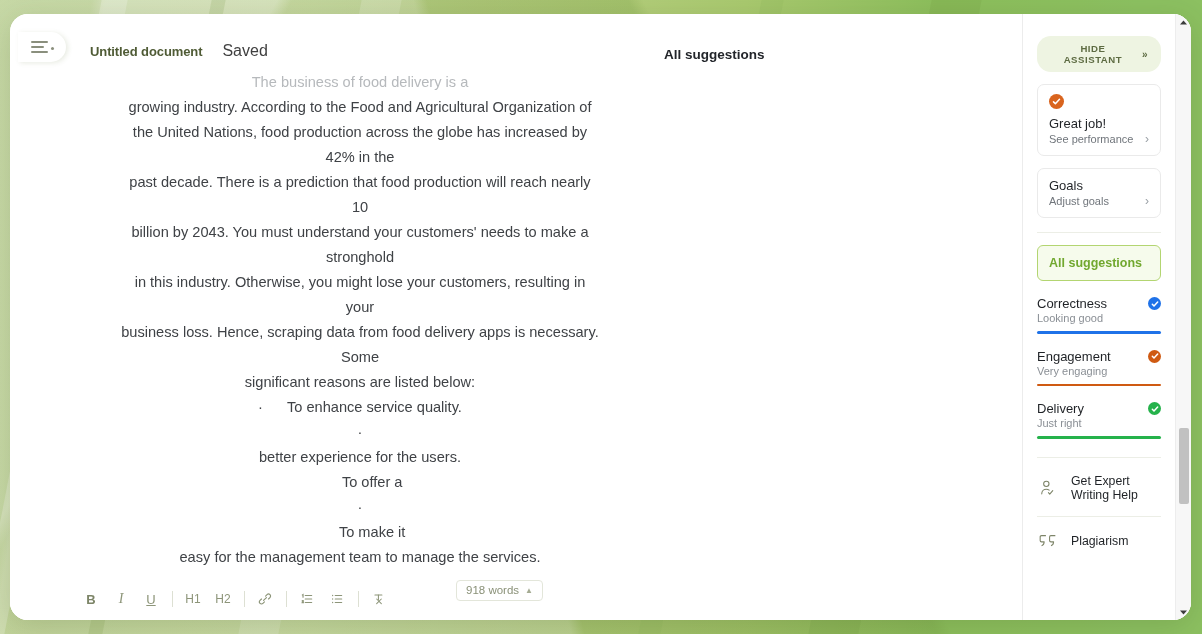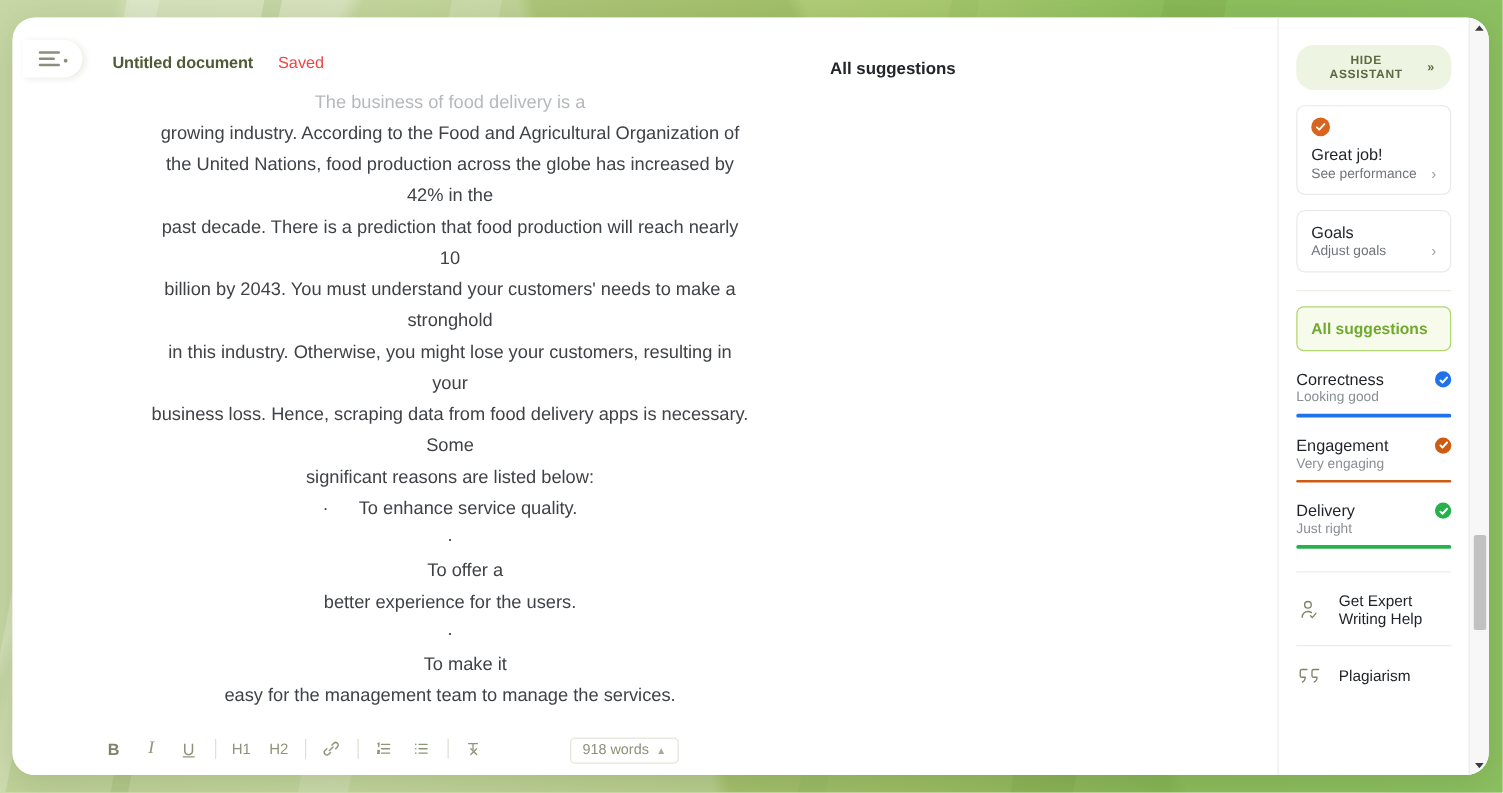--- a/index.html
+++ b/index.html
@@ -82,21 +82,21 @@
 
   .doc-header {
     position: absolute;
     left: 80px; top: 28px;
     display: flex; align-items: baseline; gap: 20px;
   }
   .doc-title {
     font-size: 13px; font-weight: bold; color: #4f5b35;
     letter-spacing: -.1px;
   }
-  .doc-saved { font-size: 13px; color: #ef4444; }
+  .doc-saved { font-size: 16px; color: #404040; }
 
   .all-suggestions-title {
     position: absolute;
     left: 654px; top: 33px;
     font-size: 13.5px; font-weight: bold; color: #22252a;
   }
 
   
   .doc-body {
     position: absolute;
@@ -129,21 +129,21 @@
   }
   .tb-btn.b { font-weight: bold; color:#7d8568; }
   .tb-btn.i { font-style: italic; font-family:"Liberation Serif", serif; font-size:14px;}
   .tb-btn.u { text-decoration: underline; }
   .tb-btn.h { font-size: 12px; }
   .tb-sep { width:1px; height:16px; background:#dde0d3; margin: 0 9px 0 2px; }
   .tb-icon svg { display:block; }
 
   .word-count {
     position:absolute;
-    left: 446px; bottom: 9px;
+    left: 446px; bottom: 19px;
     border: 1px solid #e3e6da;
     border-radius: 4px;
     padding: 3px 9px 4px;
     font-size: 11.5px;
     color: #8a9178;
     display:flex; align-items:center; gap:6px;
     background:#fff;
     cursor: pointer;
   }
   .word-count .caret { font-size: 8px; color:#a5ab93; }
@@ -293,22 +293,22 @@
         <p class="">10</p>
         <p class="">billion by 2043. You must understand your customers' needs to make a</p>
         <p class="">stronghold</p>
         <p class="">in this industry. Otherwise, you might lose your customers, resulting in</p>
         <p class="">your</p>
         <p class="">business loss. Hence, scraping data from food delivery apps is necessary.</p>
         <p class="">Some</p>
         <p class="">significant reasons are listed below:</p>
         <p class="">·      To enhance service quality.</p>
         <p class="">·</p>
+        <p class="">better experience for the users.</p>
         <p class="">      To offer a</p>
-        <p class="">better experience for the users.</p>
         <p class="">·</p>
         <p class="">      To make it</p>
         <p class="">easy for the management team to manage the services.</p>
       </div>
 
     <div class="toolbar">
       <div class="tb-group">
         <button class="tb-btn b">B</button>
         <button class="tb-btn i">I</button>
         <button class="tb-btn u">U</button>

